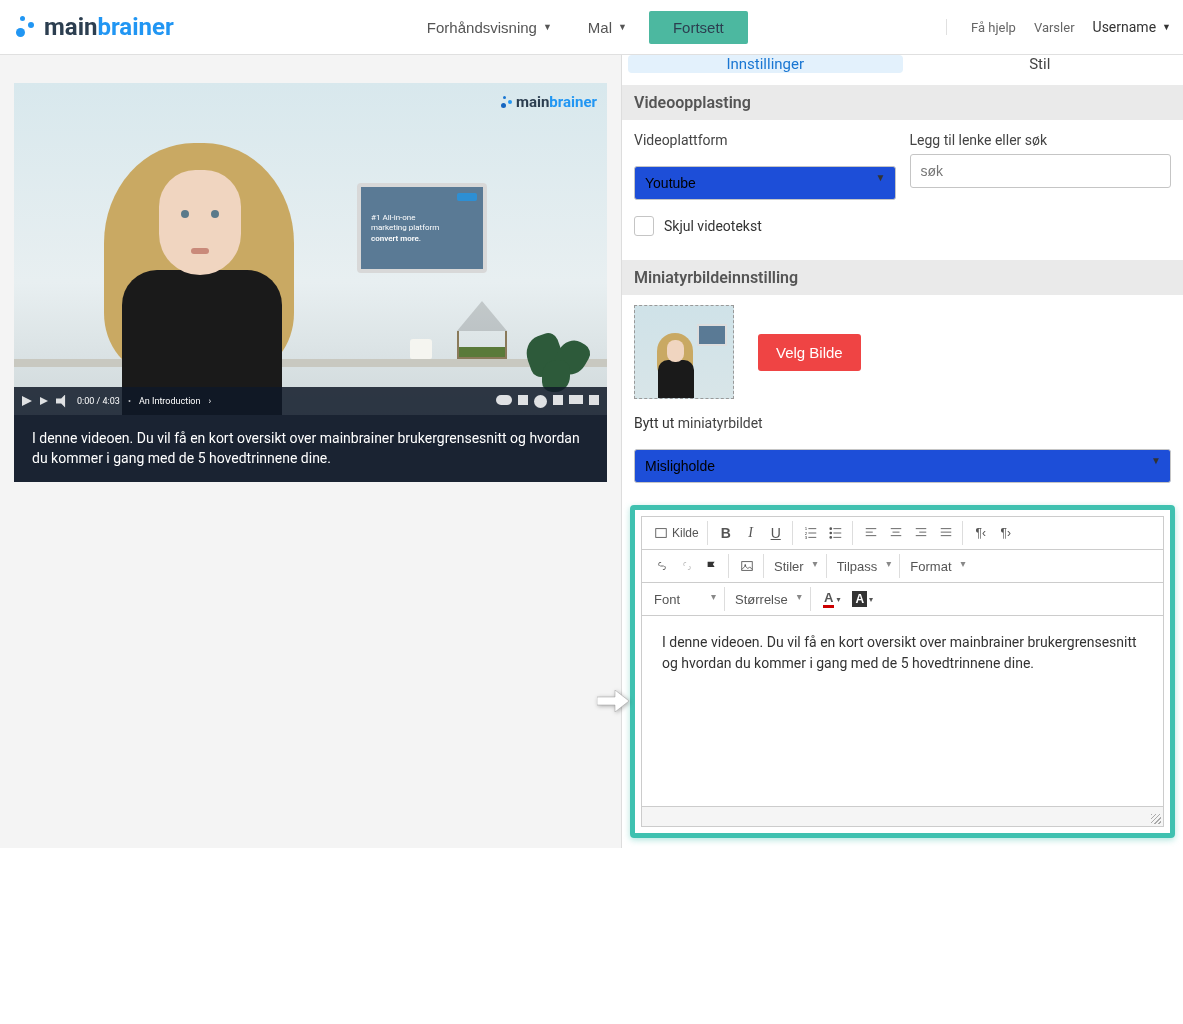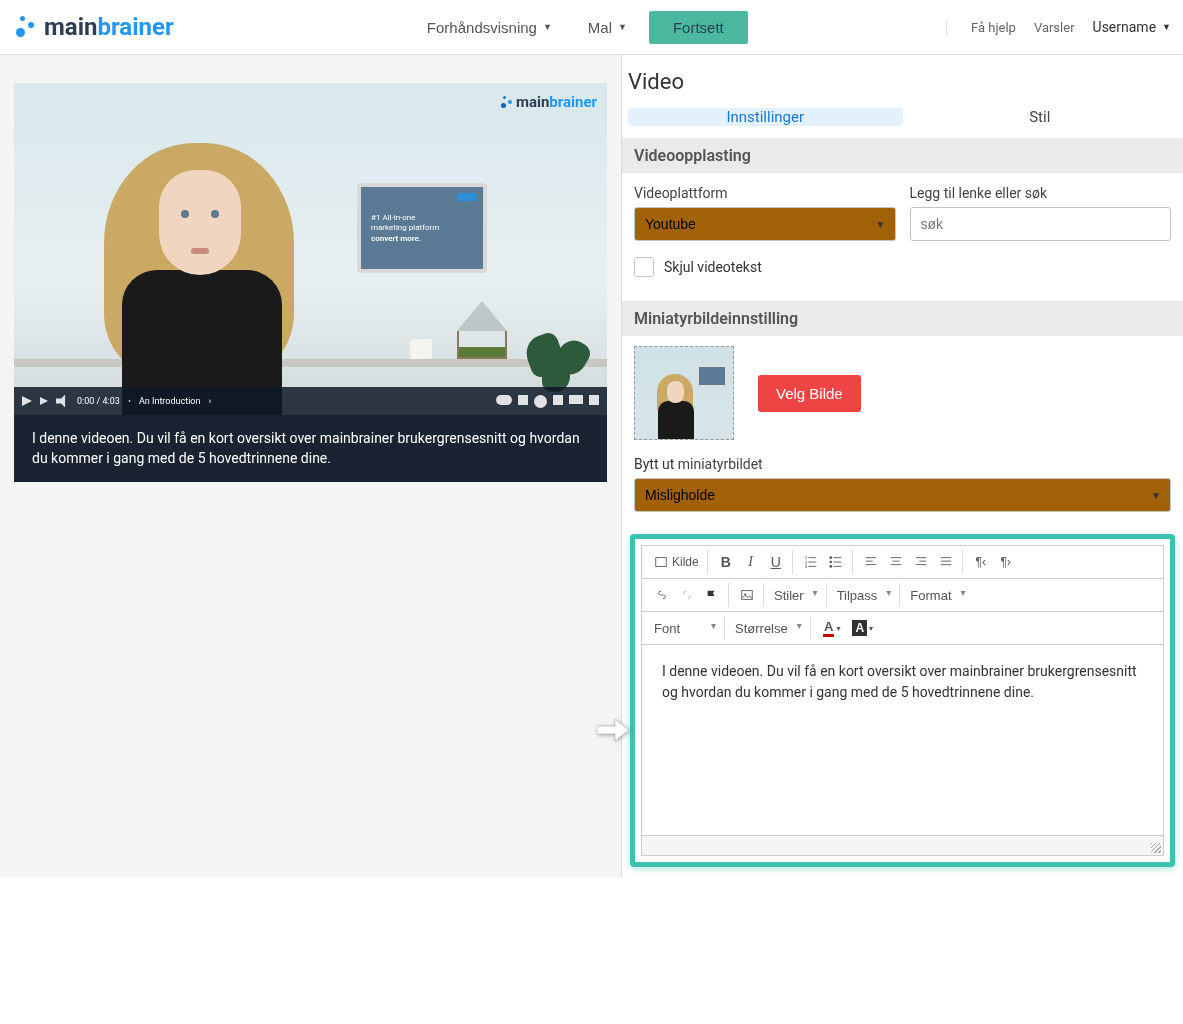--- a/index.html
+++ b/index.html
@@ -67,21 +67,21 @@
 .tab { flex: 1; text-align: center; padding: 0 0; font-size: 15px; cursor: pointer; }
 .tab.active { background: #e3f1fc; color: #1976d2; border-radius: 4px; }
 .tab.inactive { color: #444; }
 
 .section-hdr { background: #eaeaea; padding: 8px 12px; font-size: 16px; font-weight: 600; color: #555; margin-top: 12px; }
 .section-body { padding: 12px; }
 .row2 { display: flex; gap: 14px; }
 .col { flex: 1; }
 .lbl { font-size: 14px; color: #444; margin-bottom: 6px; display: block; }
 .select, .input { width: 100%; border: 1px solid #c5c5c5; border-radius: 3px; height: 34px; padding: 0 10px; font-size: 14px; background: #fff; }
-.select { appearance: none; background: #a16207; position: relative; }
+.select { appearance: none; background: #1d4ed8; position: relative; margin-top: 12px; }
 .select-wrap { position: relative; }
 .select-wrap::after { content: "▼"; position: absolute; right: 10px; top: 50%; transform: translateY(-50%); font-size: 10px; color: #333; pointer-events: none; }
 .checkbox-row { display: flex; align-items: center; gap: 10px; margin-top: 16px; }
 .chk { width: 20px; height: 20px; border: 1px solid #c5c5c5; border-radius: 3px; }
 
 .thumb-row { display: flex; align-items: center; gap: 24px; padding: 6px 0; }
 .thumb { width: 100px; height: 94px; border: 1px dashed #999; background: linear-gradient(180deg, #cfe2e8 0%, #d8e5e8 100%); position: relative; overflow: hidden; }
 .thumb .mini-person { position: absolute; left: 12px; bottom: 0; width: 55px; height: 70px; }
 .thumb .mh { position: absolute; top: 5px; left: 10px; width: 36px; height: 50px; background: #c9a963; border-radius: 18px; }
 .thumb .mf { position: absolute; top: 12px; left: 20px; width: 17px; height: 22px; background: #f0d5c0; border-radius: 8px; }
@@ -198,21 +198,20 @@
             <span class="vc-ico sq" style="width:14px;height:9px"></span>
             <span class="vc-ico sq"></span>
           </div>
         </div>
       </div>
       <div class="caption-bar">I denne videoen. Du vil få en kort oversikt over mainbrainer brukergrensesnitt og hvordan du kommer i gang med de 5 hovedtrinnene dine.</div>
     </div>
   </div>
 
   <div class="sidepanel">
-    <div class="panel-title">Video</div>
     <div class="tabs">
       <div class="tab active">Innstillinger</div>
       <div class="tab inactive">Stil</div>
     </div>
 
     <div class="section-hdr">Videoopplasting</div>
     <div class="section-body">
       <div class="row2">
         <div class="col">
           <label class="lbl">Videoplattform</label>

